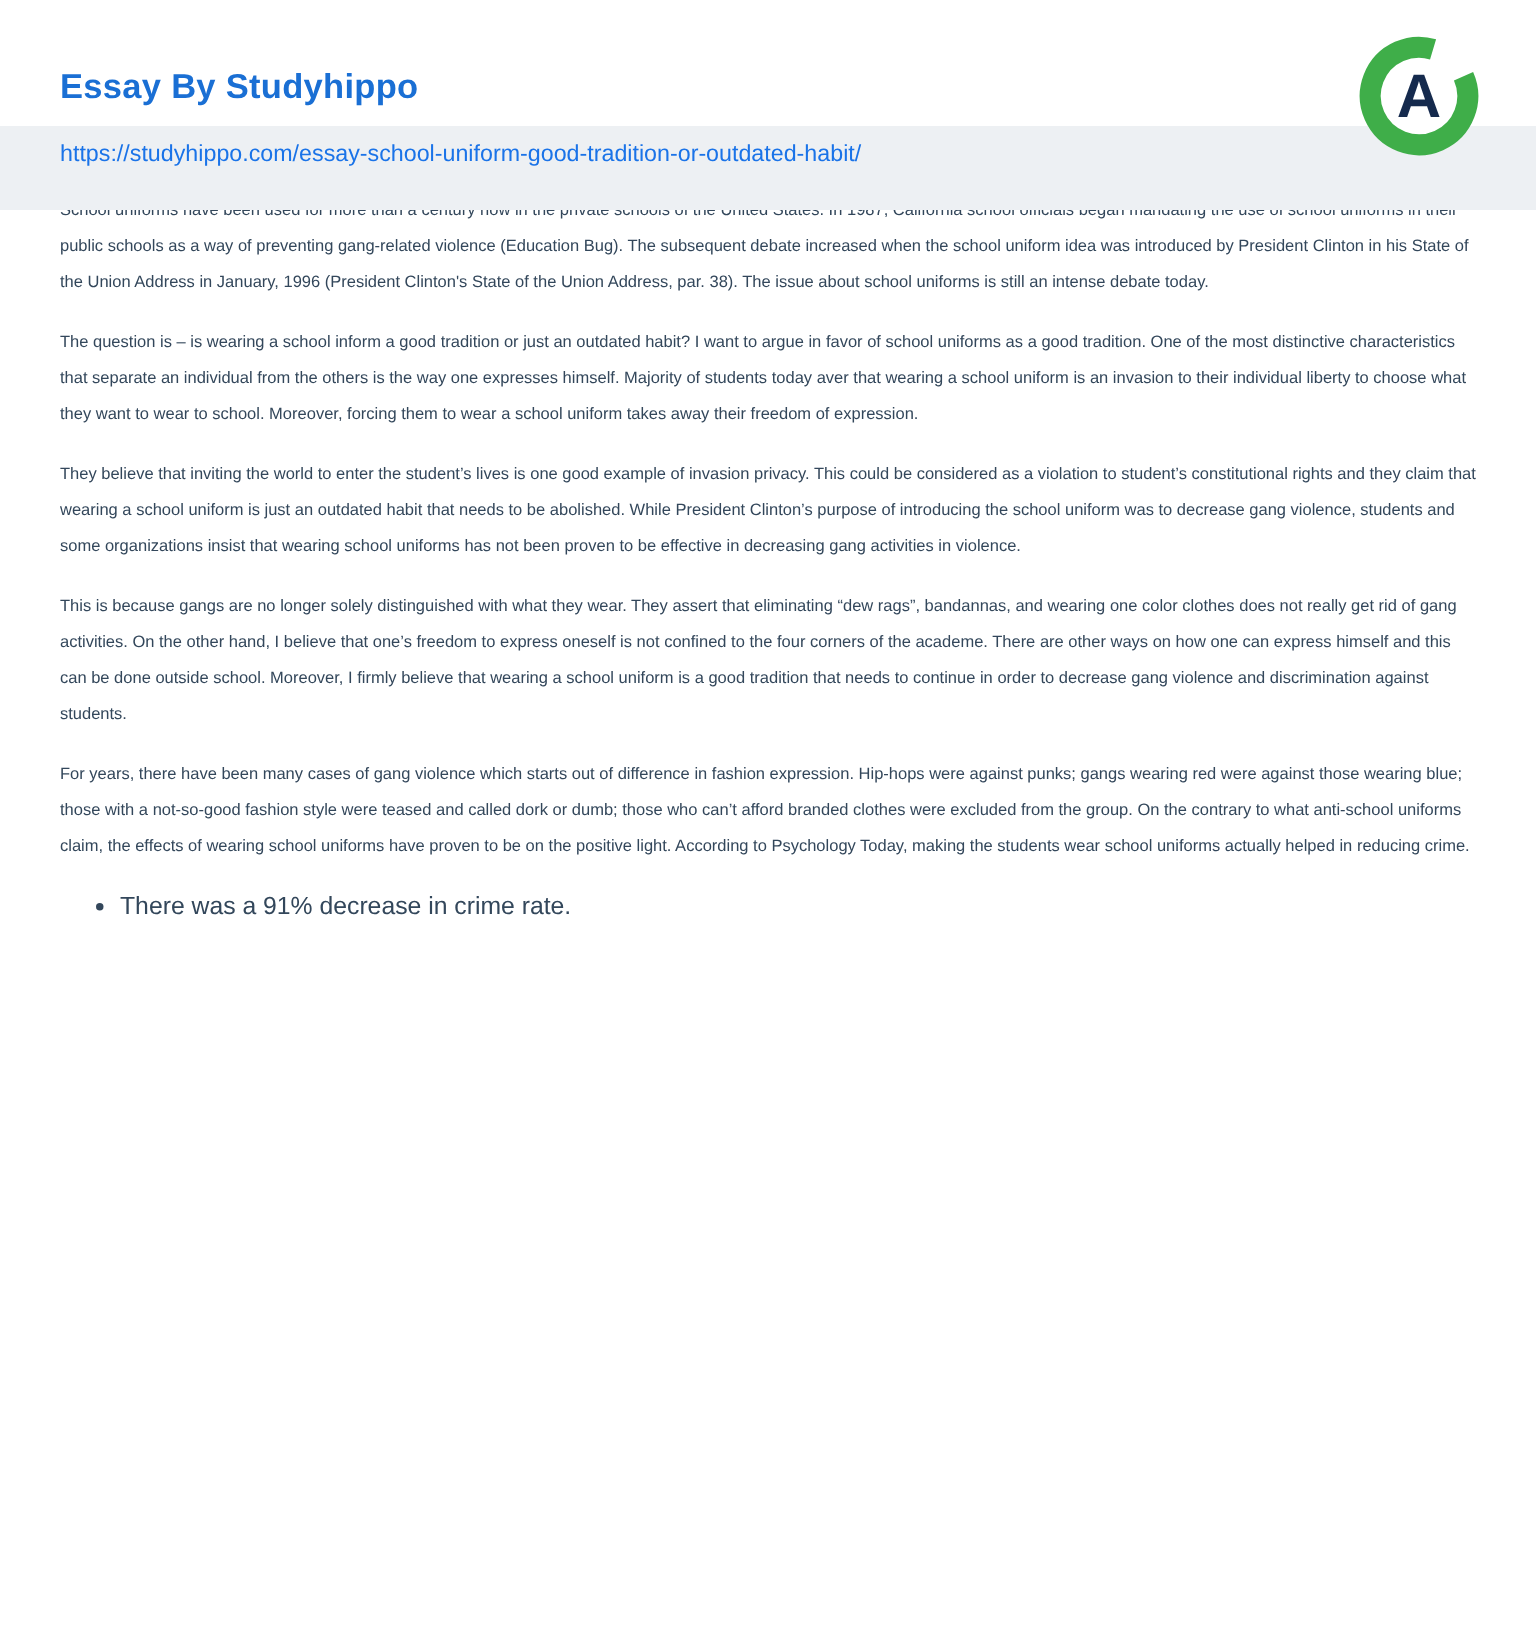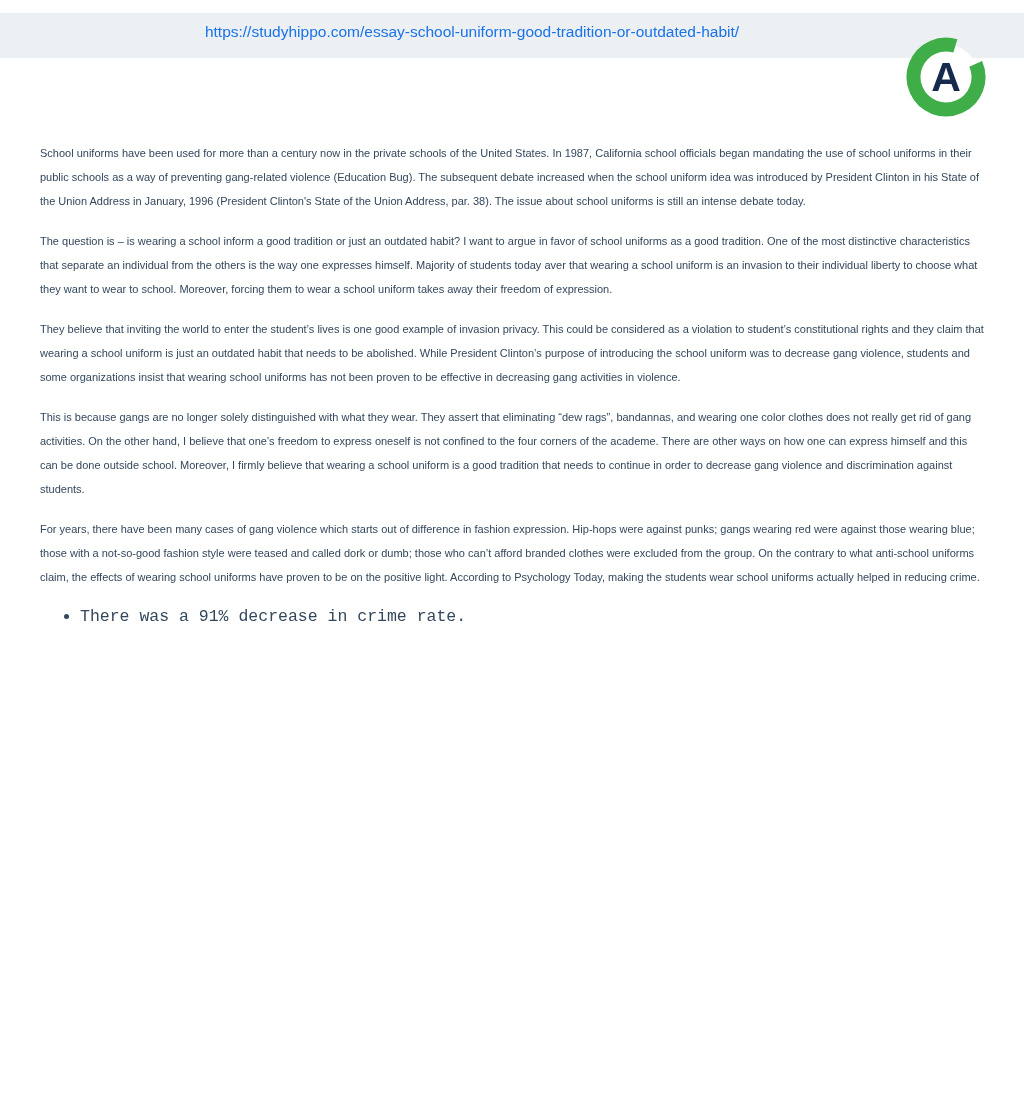--- a/index.html
+++ b/index.html
@@ -17,22 +17,21 @@
   .site-name {
     padding: 44px 0 0 40px;
     font-size: 23px;
     font-weight: 700;
     letter-spacing: 0.2px;
     color: #1a6fd4;
   }
   .url-band {
     margin-top: 13px;
     background: #edf0f3;
-    padding: 10px 120px 17px 40px;
-    text-align: center;
+    padding: 10px 120px 28px 40px;
   }
   .url-link {
     color: #1a73e8;
     font-size: 15.5px;
     text-decoration: none;
     cursor: pointer;
     white-space: nowrap;
   }
   .logo {
     position: absolute;
@@ -62,27 +61,27 @@
     color: #33475b;
   }
   .essay-list {
     margin: 4px 0 0 24px;
     padding-left: 16px;
   }
   .essay-list li {
     font-size: 16.5px;
     line-height: 24px;
     color: #33475b;
-    font-family: Liberation Mono, monospace;
   }
 </style>
 </head>
 <body>
 
 <header class="page-header">
+  <div class="site-name">Essay By Studyhippo</div>
 
   <div class="url-band">
     <a class="url-link">https://studyhippo.com/essay-school-uniform-good-tradition-or-outdated-habit/</a>
   </div>
 
   <div class="logo">
     <svg viewBox="0 0 80 80" width="80" height="80">
 
       <circle cx="40" cy="40" r="32.5" fill="#ffffff" stroke="#3fae49" stroke-width="14" stroke-dasharray="176 28" transform="rotate(-24 40 40)"></circle>
       <text x="40" y="54" text-anchor="middle" font-size="41" font-weight="bold" font-family="Liberation Sans, sans-serif" fill="#152a4d">A</text>

